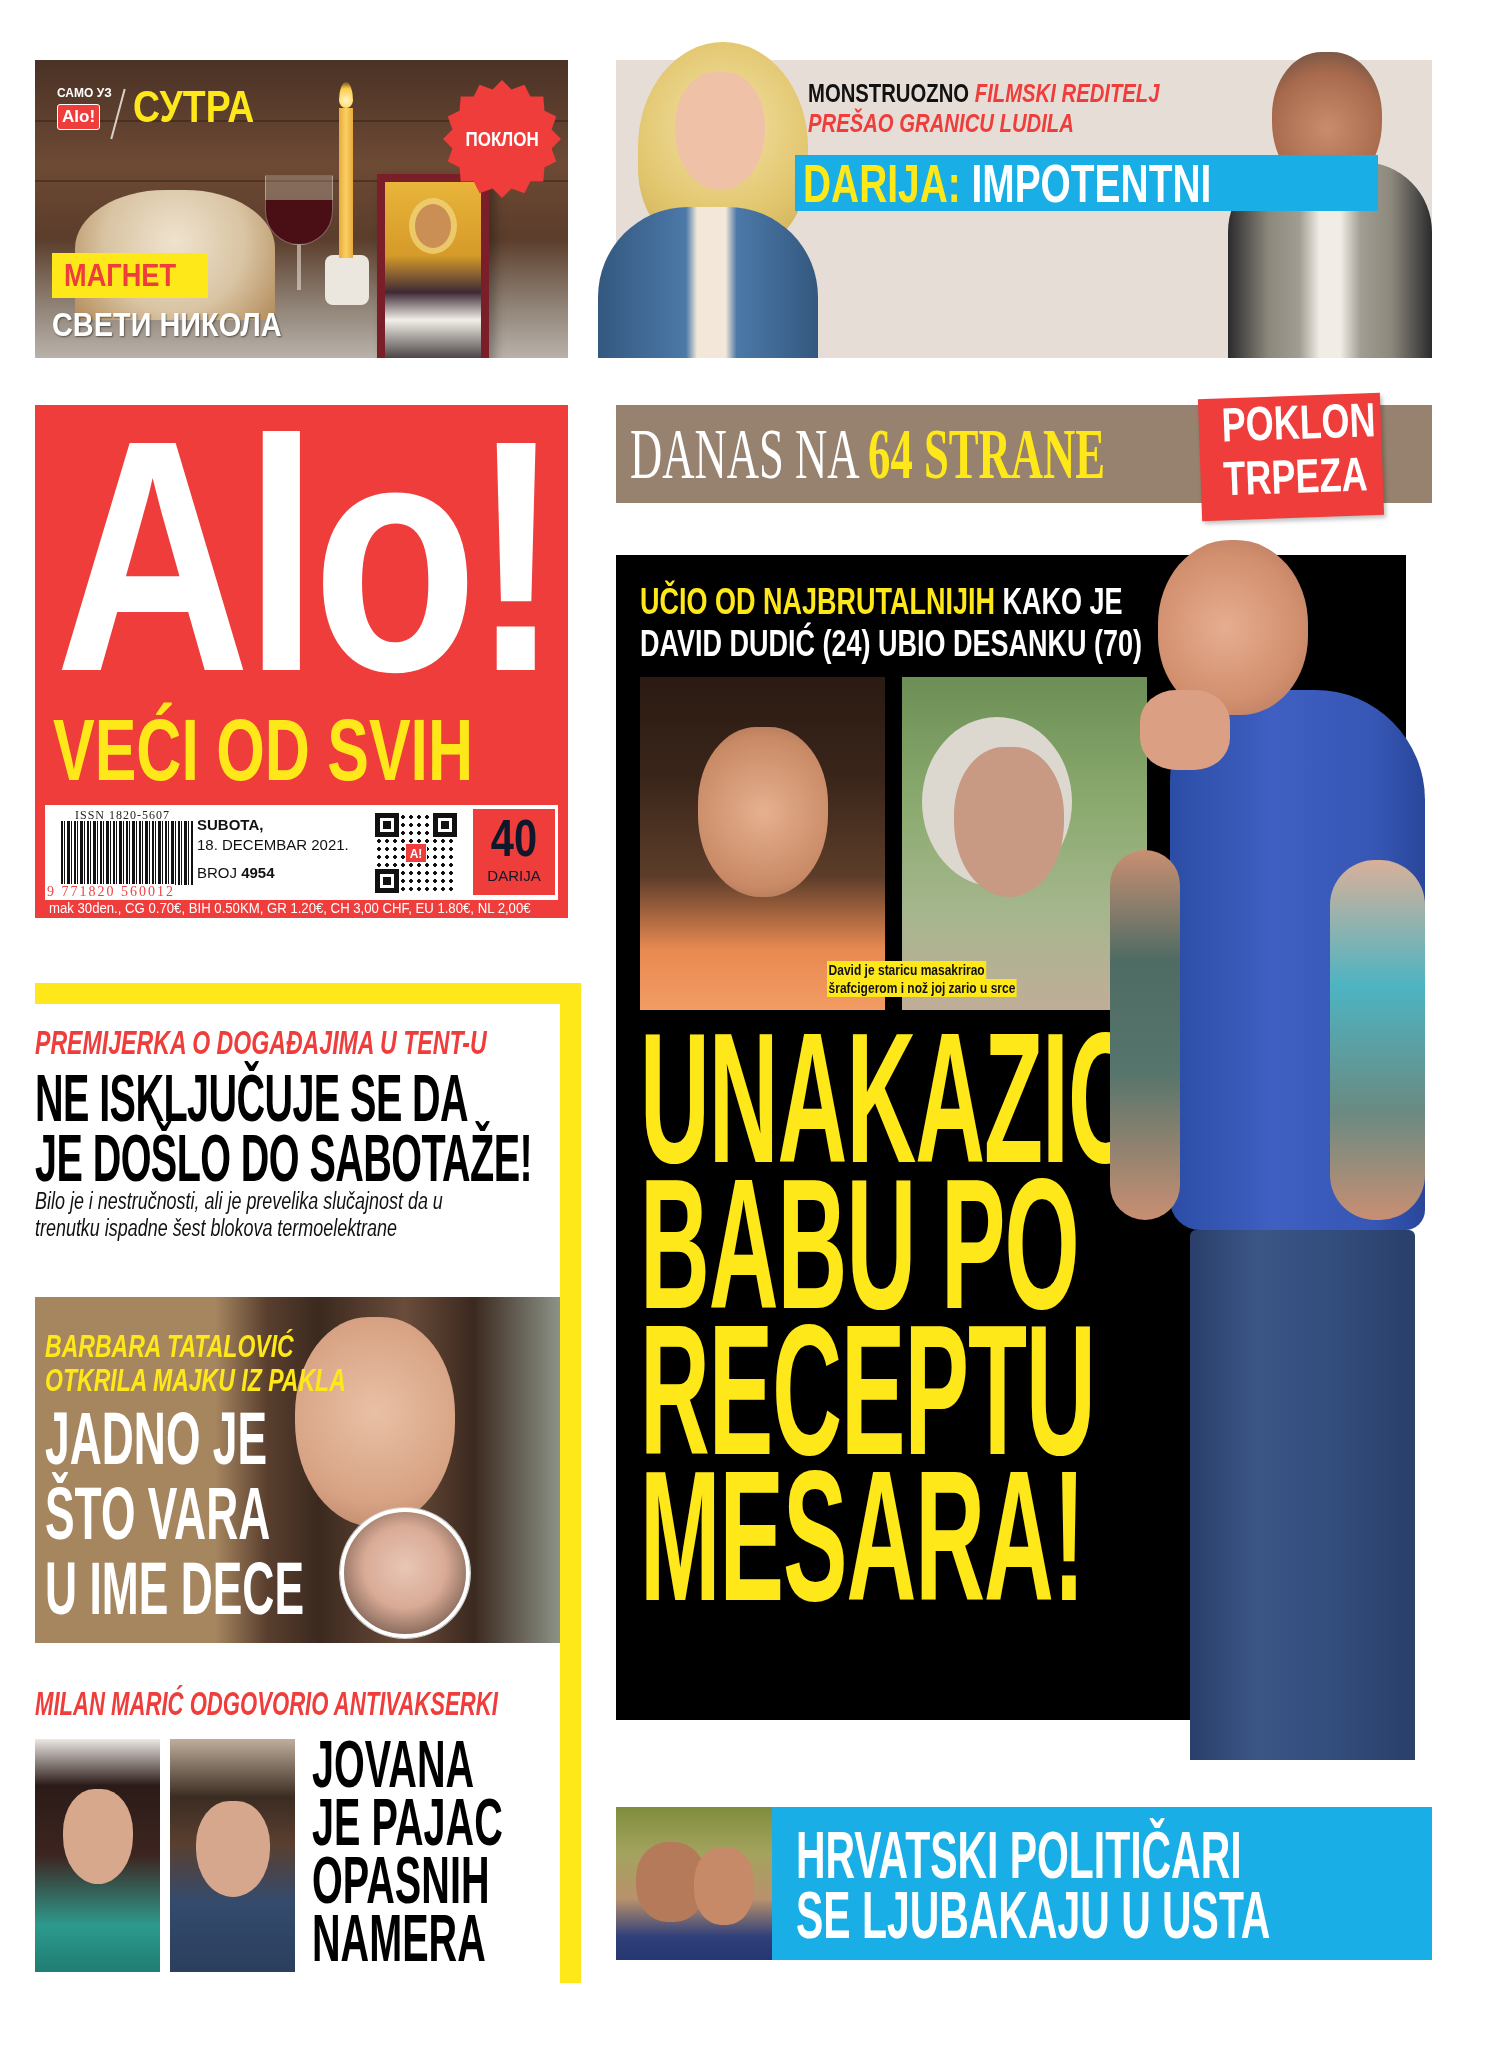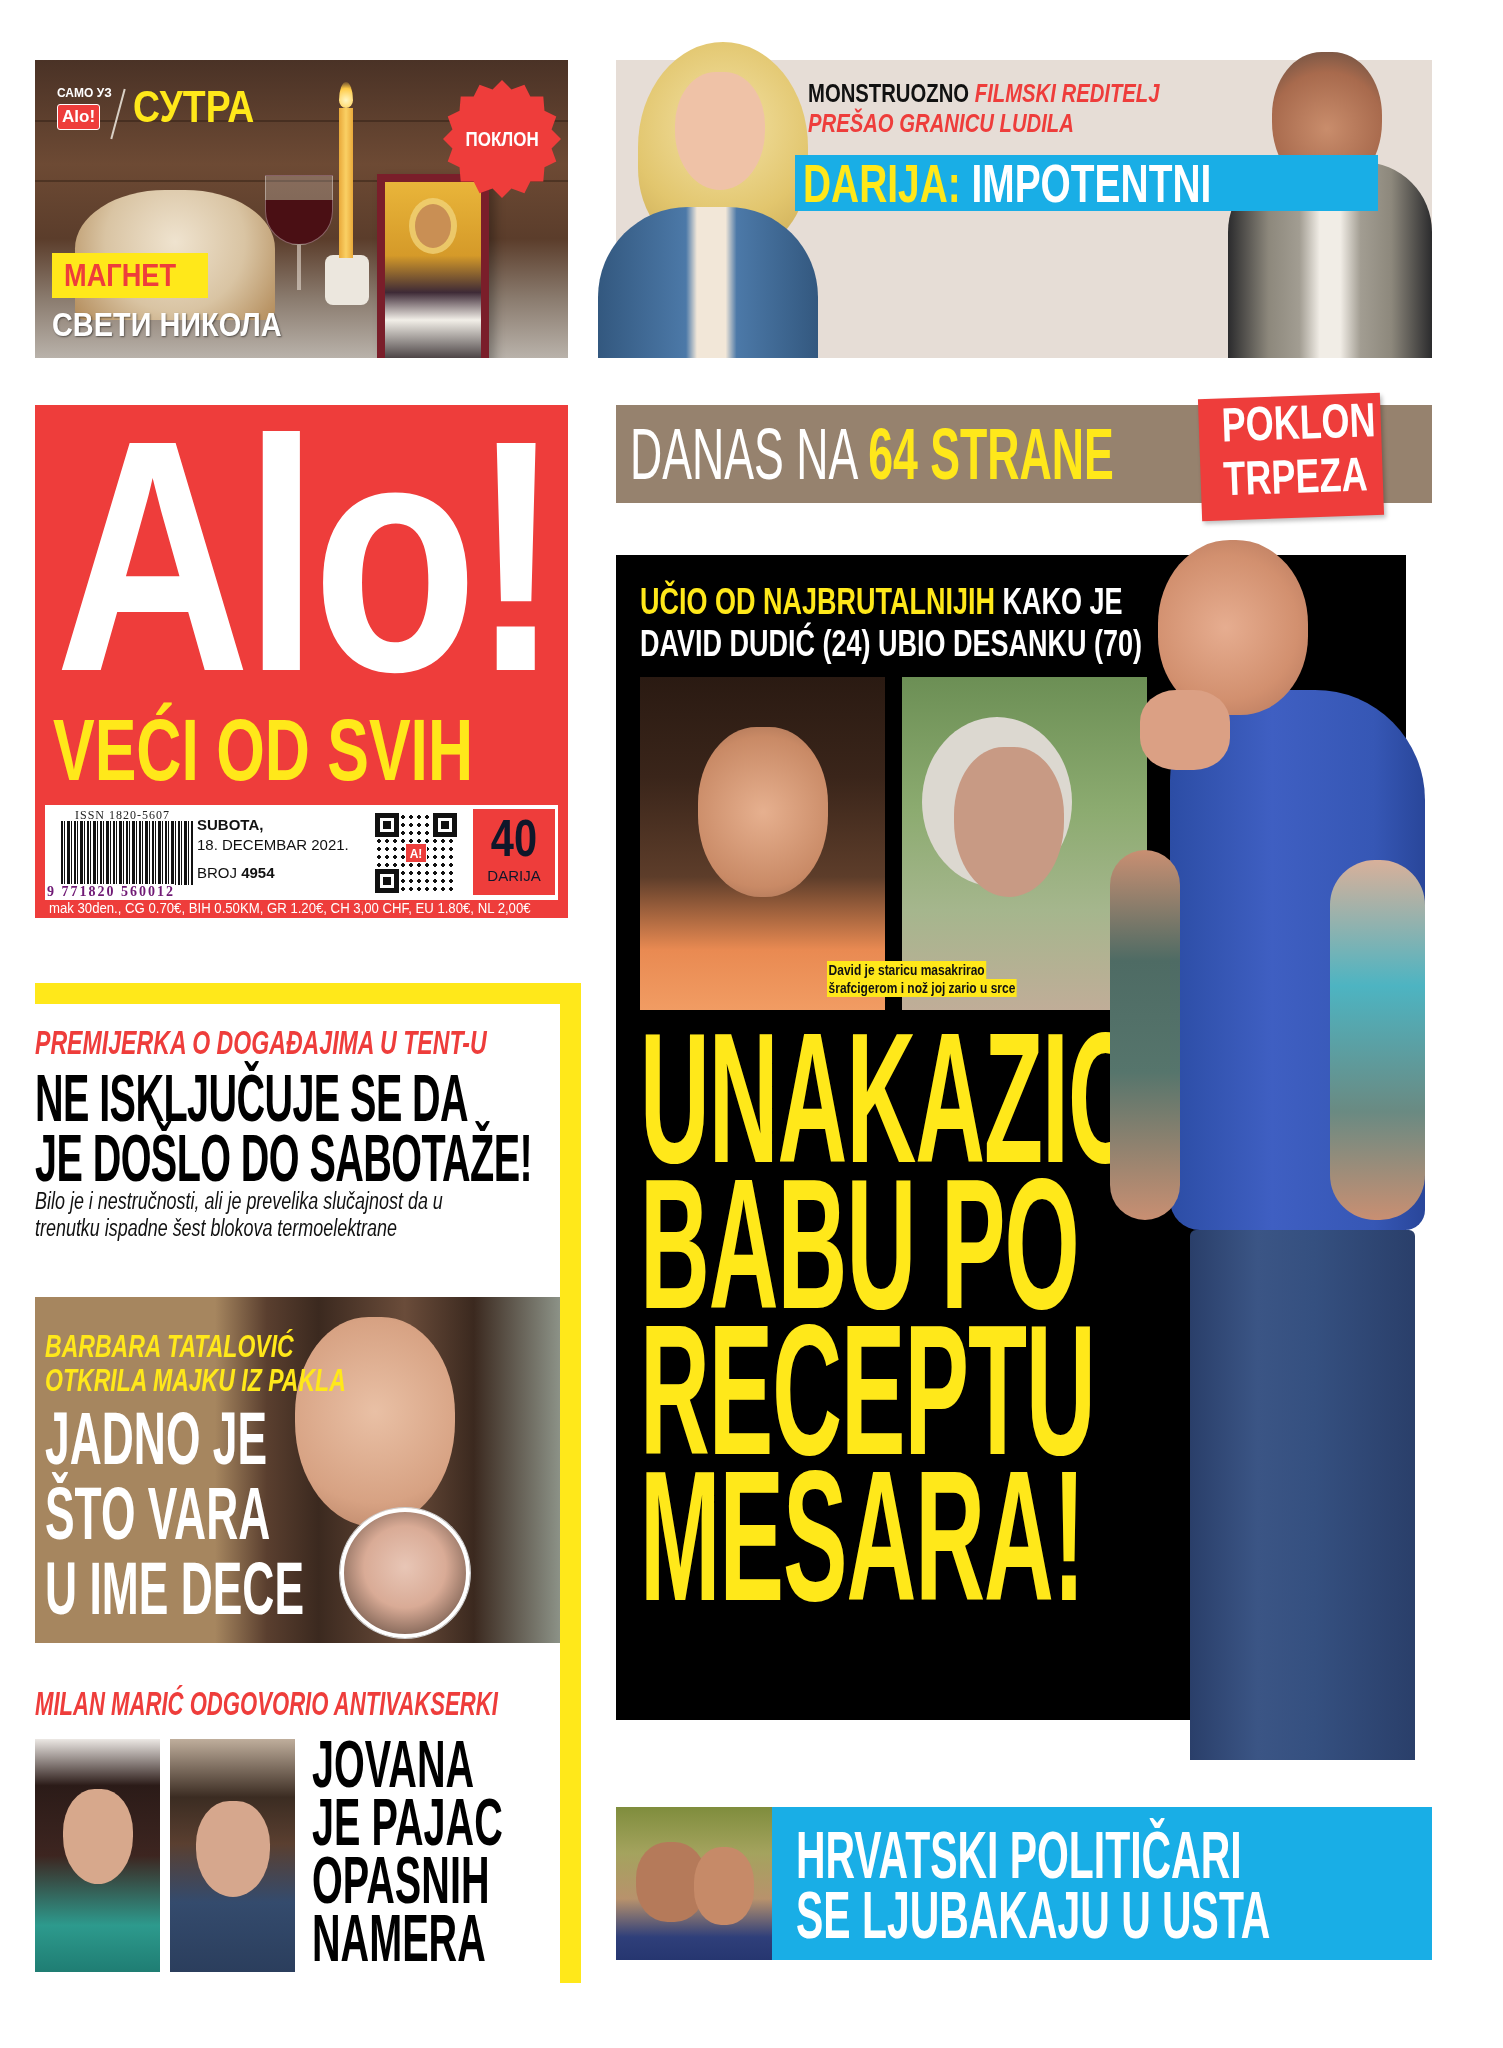--- a/index.html
+++ b/index.html
@@ -48,38 +48,38 @@
   .cyan-line .yel { color: #ffe81a; }
   .cyan-line span.sq { display: inline-block; transform: scaleX(0.72); transform-origin: left center; white-space: nowrap; }
 
   
   #logo-box { left: 35px; top: 405px; width: 533px; height: 513px; background: #ee3d3b; }
   #logo-alo { position: absolute; left: 20px; top: 18px; color: #fff; font-size: 330px; line-height: 265px; font-weight: 700; letter-spacing: -8px; transform: scaleX(0.82); transform-origin: left top; white-space: nowrap; }
   #slogan { position: absolute; left: 18px; top: 300px; color: #ffe81a; font-size: 88px; line-height: 90px; font-weight: 700; transform: scaleX(0.71); transform-origin: left top; white-space: nowrap; }
   #info-strip { position: absolute; left: 10px; top: 400px; width: 513px; height: 95px; background: #fff; }
   #issn { position: absolute; left: 30px; top: 3px; font-family: "Liberation Serif", serif; font-size: 12px; color: #222; letter-spacing: 1px; }
   #barcode { position: absolute; left: 16px; top: 16px; width: 132px; height: 64px; background: repeating-linear-gradient(90deg, #111 0 2px, #fff 2px 3px, #111 3px 4px, #fff 4px 6px, #111 6px 9px, #fff 9px 10px, #111 10px 11px, #fff 11px 13px); }
-  #barcode-num { position: absolute; left: 2px; top: 79px; font-family: "Liberation Serif", serif; font-size: 14px; color: #701a75; letter-spacing: 2px; background: #fff; font-weight: bold; }
+  #barcode-num { position: absolute; left: 2px; top: 79px; font-family: "Liberation Serif", serif; font-size: 14px; color: #ef4444; letter-spacing: 2px; background: #fff; }
   #date-block { position: absolute; left: 152px; top: 10px; color: #111; font-size: 15px; line-height: 20px; }
   #date-block .dow { font-weight: 700; display: block; }
   #date-block .date { display: block; }
   #date-block .broj { display: block; margin-top: 8px; }
   #date-block .broj b { font-weight: 700; }
   #qr { position: absolute; left: 330px; top: 8px; width: 82px; height: 80px; background:
      radial-gradient(circle, #111 35%, transparent 36%) 0 0/8px 8px; }
   .qr-finder { position: absolute; width: 24px; height: 24px; border: 5px solid #111; background: #fff; }
   .qr-finder::after { content: ""; position: absolute; left: 3px; top: 3px; width: 8px; height: 8px; background: #111; }
   #qr-logo { position: absolute; left: 30px; top: 30px; width: 22px; height: 20px; background: #ee3d3b; color: #fff; font-size: 12px; font-weight: 700; text-align: center; line-height: 20px; border: 1px solid #fff; }
   #price-box { position: absolute; left: 428px; top: 4px; width: 82px; height: 86px; background: #ee3d3b; color: #0f172a; text-align: center; }
   #price-num { display: block; font-size: 52px; line-height: 58px; font-weight: 700; transform: scaleX(0.8); }
   #price-cur { display: block; font-size: 15px; line-height: 18px; }
   #intl-prices { position: absolute; left: 14px; top: 495px; color: #fff; font-size: 14px; white-space: nowrap; transform: scaleX(0.94); transform-origin: left top; }
 
   
-  #danas-bar { left: 616px; top: 405px; width: 816px; height: 98px; background: #96826e; }
+  #danas-bar { left: 616px; top: 405px; width: 816px; height: 98px; background: #96826e; font-family: Liberation Serif, serif; }
   #danas-text { position: absolute; left: 14px; top: 10px; font-size: 72px; line-height: 78px; font-weight: 400; color: #fff; transform: scaleX(0.62); transform-origin: left top; white-space: nowrap; }
   #danas-text .yel { color: #ffe81a; font-weight: 700; }
   #poklon-trpeza { left: 1200px; top: 396px; width: 182px; height: 122px; background: #ee3d3b; transform: rotate(-2deg); box-shadow: 2px 3px 4px rgba(0,0,0,0.25); text-align: center; color: #fff; font-weight: 700; }
   #poklon-trpeza span { display: block; font-size: 48px; line-height: 54px; transform: scaleX(0.75); }
 
   
   #main-story { left: 616px; top: 555px; width: 790px; height: 1165px; background: #000; }
   #main-kicker { position: absolute; left: 24px; top: 26px; font-size: 36px; line-height: 42px; font-weight: 700; color: #fff; transform: scaleX(0.75); transform-origin: left top; white-space: nowrap; }
   #main-kicker .yel { color: #ffe81a; }
   #photo-david-small { position: absolute; left: 24px; top: 122px; width: 245px; height: 333px; background: linear-gradient(180deg, #2a1a12 0%, #3a251a 30%, #5d3d2a 60%, #e98a52 82%, #f19c63 100%); overflow: hidden; }

